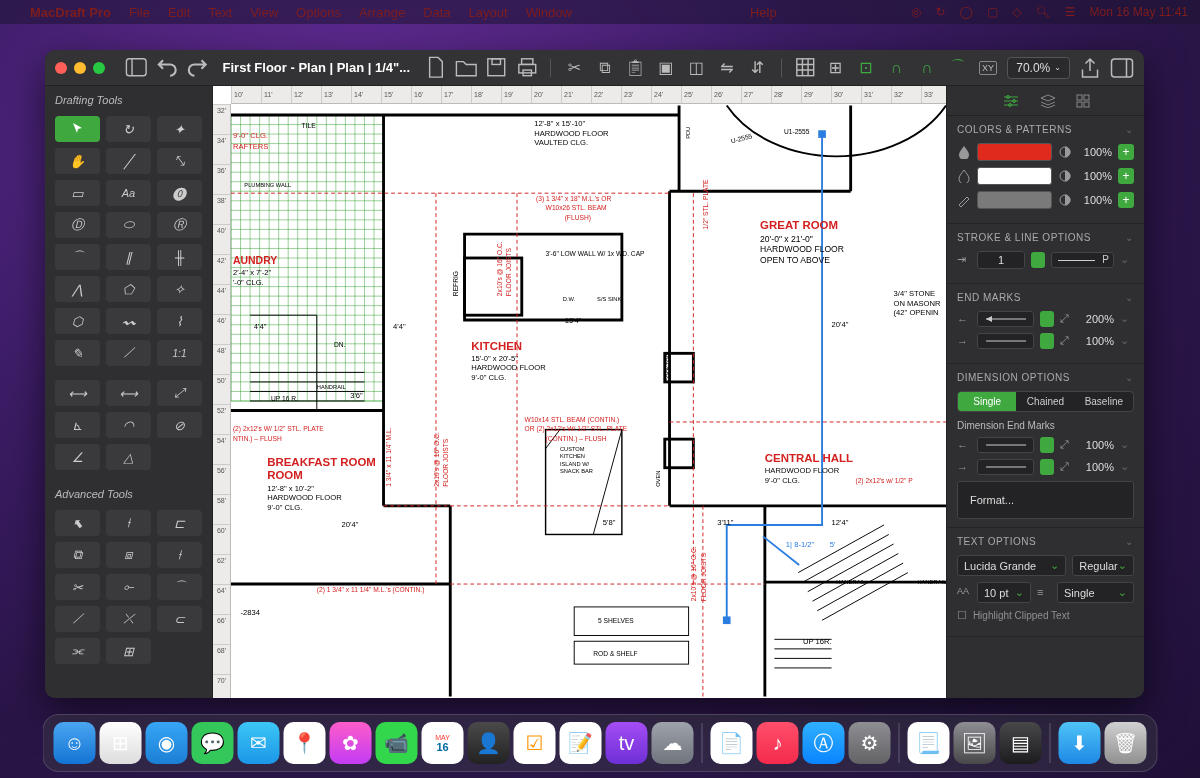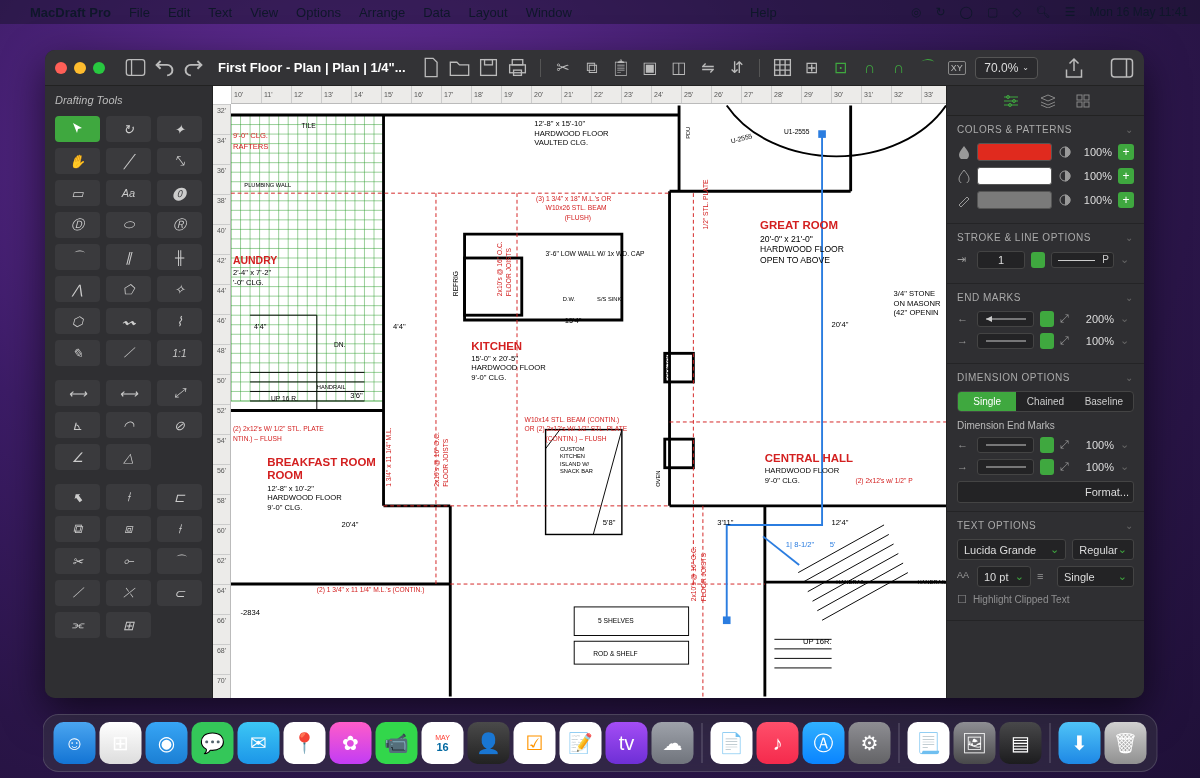--- a/index.html
+++ b/index.html
@@ -1,32 +1,32 @@
 <!DOCTYPE html>
 <html><head>
 <meta charset="utf-8">
 <style>
 * { margin: 0; padding: 0; box-sizing: border-box; font-family: -apple-system, "Helvetica Neue", Arial, sans-serif; }
 body { width: 1200px; height: 778px; background: radial-gradient(ellipse at 30% 20%, #6a2f9f 0%, #3c1c66 40%, #2a1548 70%, #1f1038 100%); overflow: hidden; position: relative; }
 
 
-.menubar { height: 24px; background: rgba(30,20,50,0.55); display: flex; align-items: center; padding: 0 12px; color: #0f172a; font-size: 13px; gap: 18px; }
+.menubar { height: 24px; background: rgba(30,20,50,0.55); display: flex; align-items: center; padding: 0 12px; color: #7f1d1d; font-size: 13px; gap: 18px; }
 .menubar .apple { font-size: 15px; }
 .menubar .right { margin-left: auto; display: flex; gap: 14px; align-items: center; font-size: 12px; }
 
 
 .window { position: absolute; left: 45px; top: 50px; right: 56px; bottom: 80px; background: #2a2a2d; border-radius: 10px; box-shadow: 0 14px 40px rgba(0,0,0,0.6); overflow: hidden; display: flex; flex-direction: column; }
 .titlebar { height: 36px; background: #333336; display: flex; align-items: center; padding: 0 10px; gap: 8px; border-bottom: 1px solid #222; }
 .traffic { display: flex; gap: 7px; margin-right: 12px; }
 .traffic span { width: 12px; height: 12px; border-radius: 50%; display: inline-block; }
 .tl-r { background: #ff5f57; } .tl-y { background: #febc2e; } .tl-g { background: #28c840; }
 .titlebar .tb-btn { width: 24px; height: 24px; display: flex; align-items: center; justify-content: center; color: #bbb; border-radius: 4px; }
 .titlebar .doc-title { color: #fff; font-weight: 600; font-size: 13px; padding: 0 6px; white-space: nowrap; }
 .titlebar .sep { width: 1px; height: 18px; background: #555; margin: 0 4px; }
-.titlebar .zoom { margin-left: auto; display: flex; align-items: center; gap: 24px; }
+.titlebar .zoom { margin-left: auto; display: flex; align-items: center; gap: 8px; }
 .titlebar .zoom-box { background: #2a2a2d; border: 1px solid #555; border-radius: 4px; padding: 3px 8px; color: #ddd; font-size: 12px; display:flex; align-items:center; gap:4px; }
 
 .body { flex: 1; display: flex; overflow: hidden; }
 
 
 .sidebar-left { width: 168px; background: #2f2f32; color: #ccc; font-size: 11px; overflow-y: auto; border-right: 1px solid #222; font-style: italic; }
 .sidebar-left .section-title { padding: 8px 10px 6px; color: #bbb; font-size: 11px; }
 .tool-grid { display: grid; grid-template-columns: repeat(3, 1fr); gap: 6px; padding: 4px 10px 10px; }
 .tool { height: 26px; background: #3a3a3d; border-radius: 4px; display: flex; align-items: center; justify-content: center; color: #ccc; font-size: 13px; }
 .tool.active { background: #3fa83f; color: #fff; }
@@ -58,21 +58,21 @@
 .line-preview { flex: 1; height: 16px; background: #232325; border: 1px solid #444; border-radius: 3px; position: relative; }
 .line-preview::after { content: ''; position: absolute; left: 6px; right: 18px; top: 50%; height: 1px; background: #ccc; }
 .line-preview .p-label { position:absolute; right:4px; top:1px; font-size:10px; color:#ccc; }
 .stepper { width: 14px; height: 16px; background: #3fa83f; border-radius: 3px; display:flex; flex-direction:column; }
 .stepper::before, .stepper::after { content:''; flex:1; }
 .seg { display: flex; background: #232325; border-radius: 4px; overflow: hidden; border:1px solid #444; }
 .seg div { flex: 1; text-align: center; padding: 4px 0; font-size: 10px; color: #ccc; }
 .seg div.active { background: #3fa83f; color: #fff; }
 .select-box { flex:1; background: #232325; border: 1px solid #444; border-radius: 3px; padding: 3px 6px; color: #ddd; font-size: 11px; display:flex; justify-content:space-between; align-items:center; }
 .select-box.green-chev .chv { color:#3fa83f; }
-.btn-full { background:#232325; border:1px solid #444; border-radius:3px; padding:4px; text-align:right; color:#ddd; font-size:11px; }
+.btn-full { background:#232325; border:1px solid #444; border-radius:3px; padding:12px; text-align:left; color:#ddd; font-size:11px; }
 .arrow-preview { flex:1; height:16px; background:#232325; border:1px solid #444; border-radius:3px; display:flex; align-items:center; justify-content:center; }
 .arrow-preview svg { width: 50px; height: 10px; }
 
 
 .dock { position: absolute; bottom: 6px; left: 50%; transform: translateX(-50%); height: 58px; background: rgba(60,60,70,0.45); border-radius: 16px; display: flex; align-items: center; padding: 0 10px; gap: 4px; backdrop-filter: blur(10px); border:1px solid rgba(255,255,255,0.15); }
 .dock .app { width: 42px; height: 42px; border-radius: 10px; display:flex; align-items:center; justify-content:center; font-size:20px; color:#fff; }
 .dock .divider { width:1px; height:40px; background:rgba(255,255,255,0.25); margin:0 4px; }
 
 svg { display: block; }
 </style>
@@ -233,20 +233,21 @@
       <div class="tool-grid">
         <div class="tool">⟷</div>
         <div class="tool">⟷</div>
         <div class="tool">⤢</div>
         <div class="tool">⊾</div>
         <div class="tool">◠</div>
         <div class="tool">⊘</div>
         <div class="tool">∠</div>
         <div class="tool">△</div>
       </div>
+      <div class="section-title">Advanced Tools</div>
       <div class="tool-grid">
         <div class="tool">⬉</div>
         <div class="tool">⟊</div>
         <div class="tool">⊏</div>
         <div class="tool">⧉</div>
         <div class="tool">⧈</div>
         <div class="tool">⟊</div>
         <div class="tool">✂</div>
         <div class="tool">⟜</div>
         <div class="tool">⌒</div>

